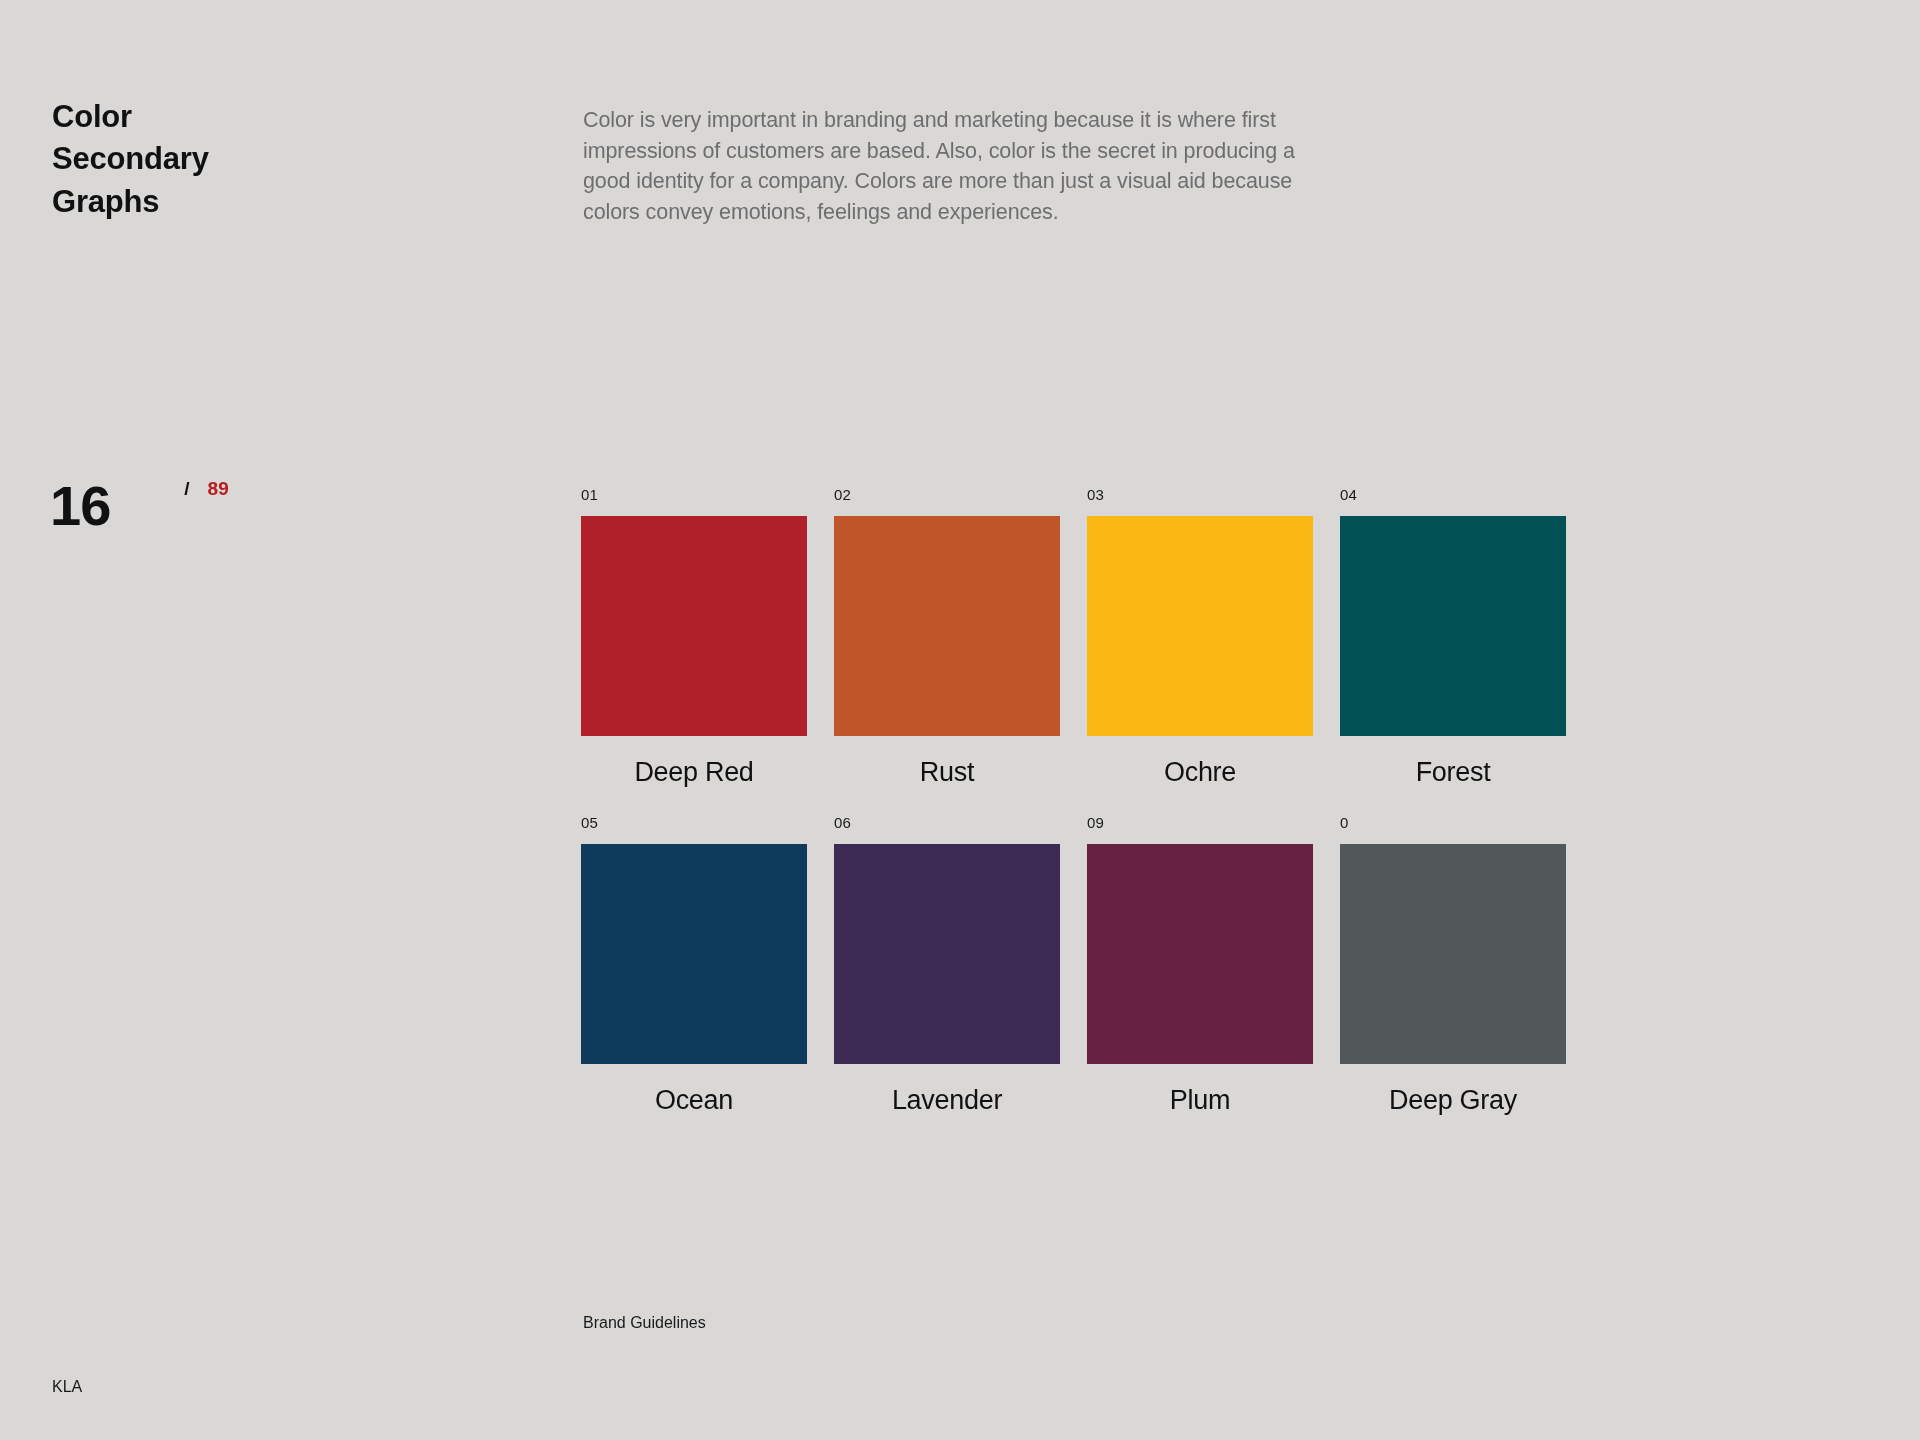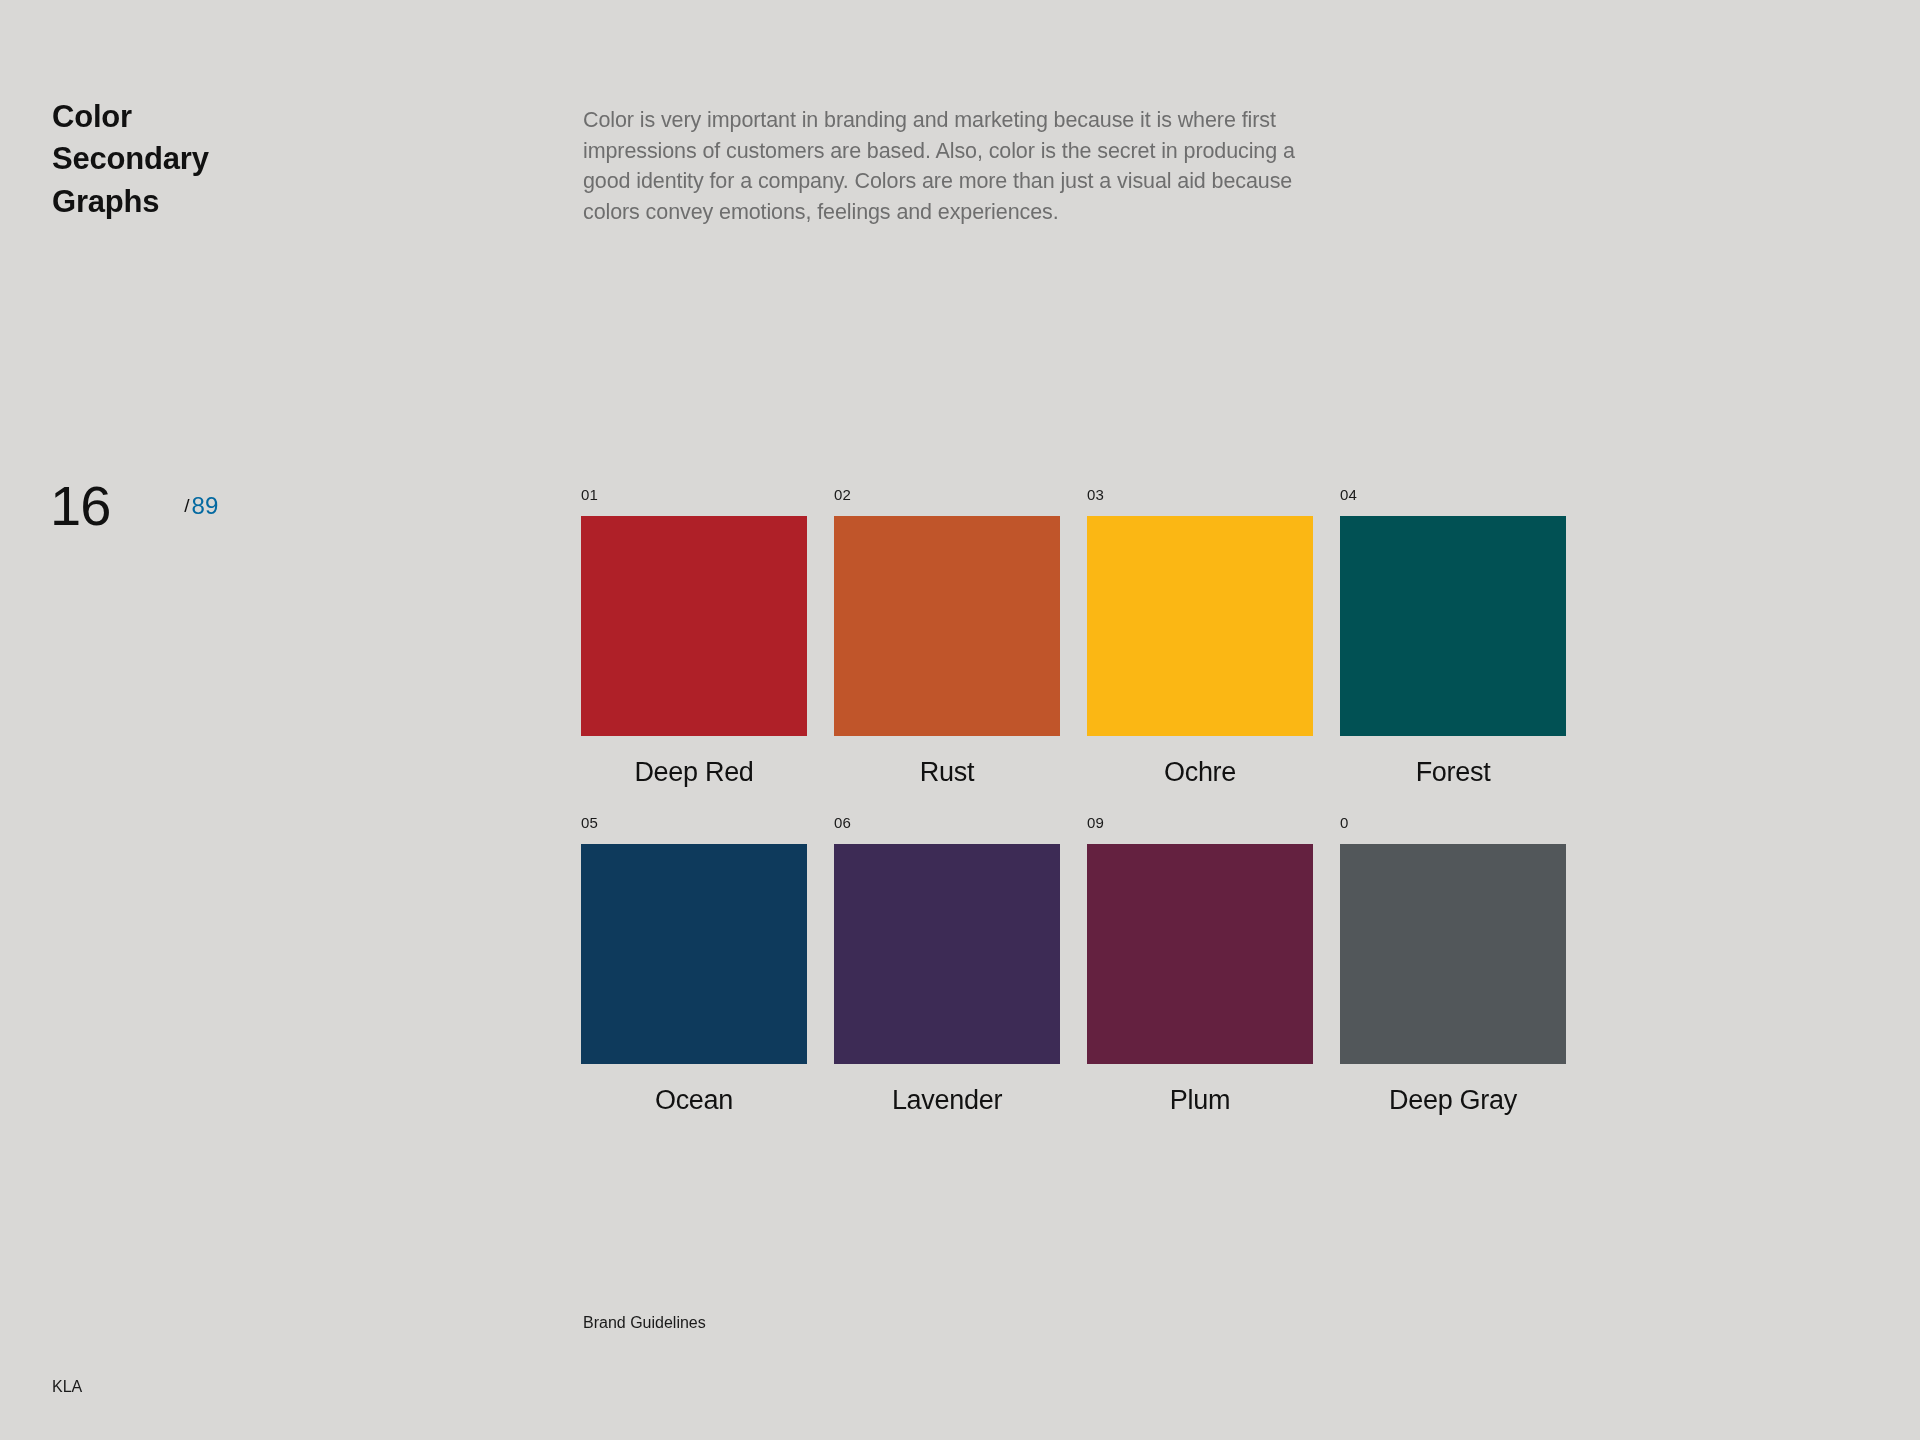--- a/index.html
+++ b/index.html
@@ -51,37 +51,38 @@
     color: #6e6e6e;
     letter-spacing: -0.1px;
   }
 
   
   .pager {
     position: absolute;
     left: 50px;
     top: 478px;
     display: flex;
-    align-items: center;
+    align-items: flex-start;
+    font-weight: bold;
   }
   .pager-current {
     font-size: 56px;
     color: #111111;
     line-height: 1;
     letter-spacing: -1px;
   }
   .pager-sep {
     font-size: 19px;
     color: #111111;
     margin-left: 74px;
   }
   .pager-total {
-    font-size: 24px;
-    color: #0369a1;
-    margin-left: 2px;
+    font-size: 19px;
+    color: #b91c1c;
+    margin-left: 18px;
   }
 
   
   .swatch-grid {
     position: absolute;
     left: 581px;
     top: 487px;
     width: 1026px;
     display: grid;
     grid-template-columns: repeat(4, 226px);

